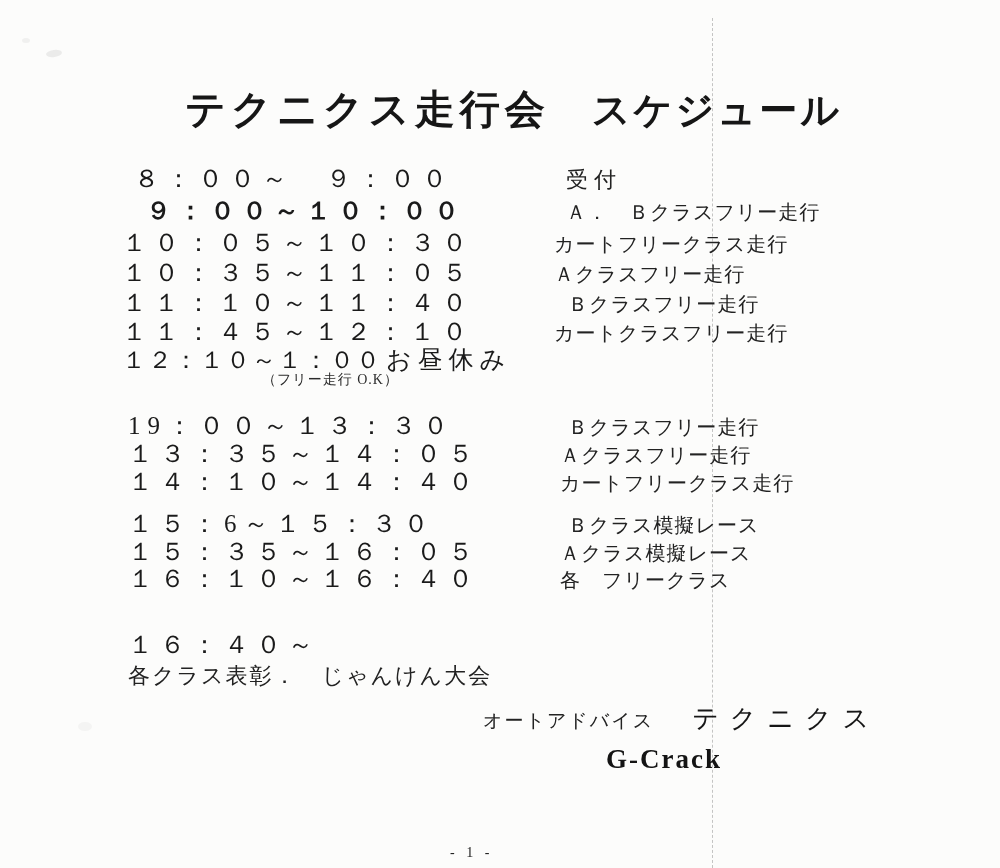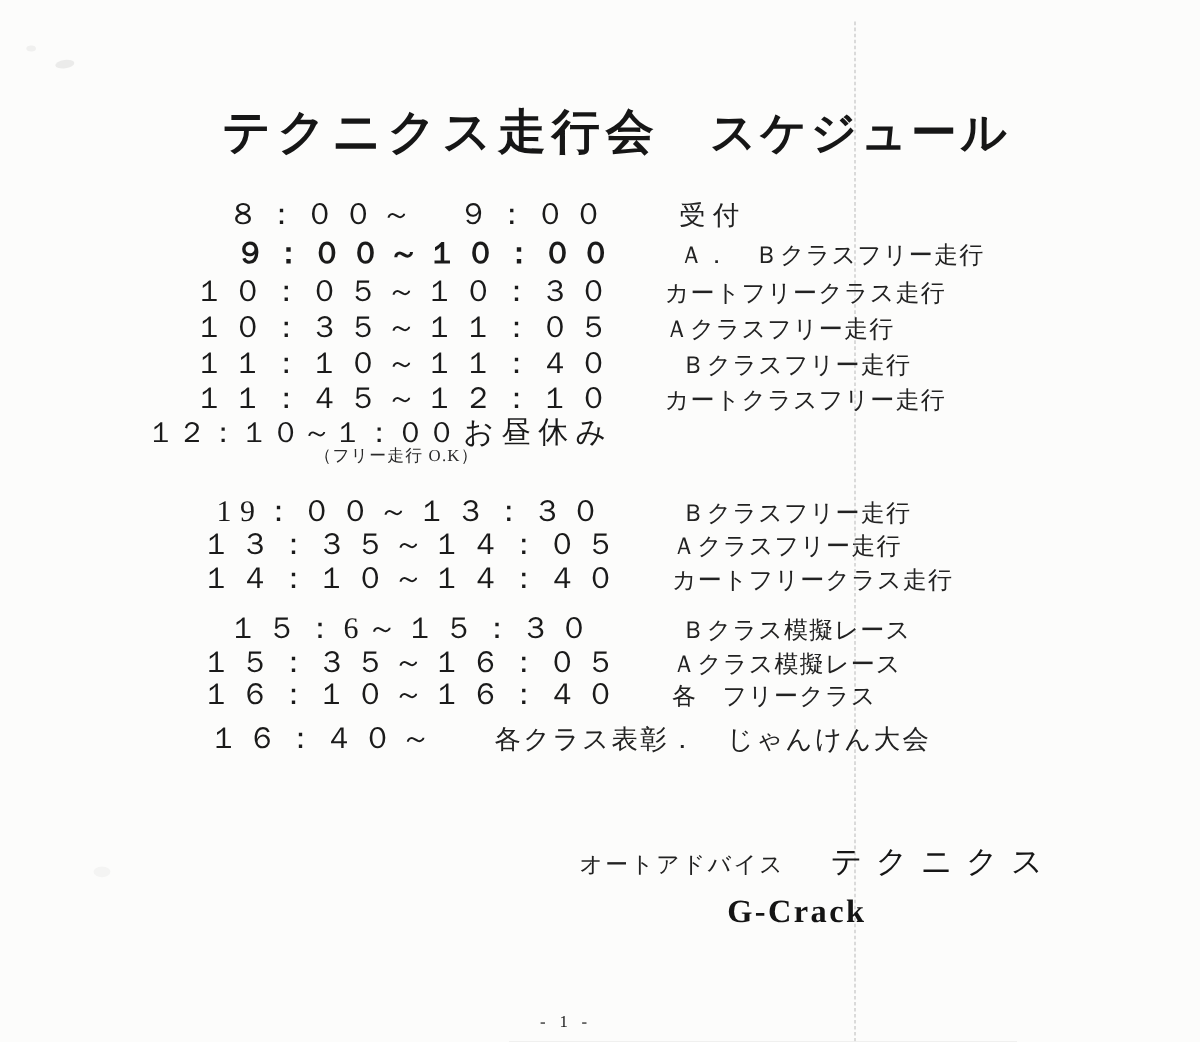--- a/index.html
+++ b/index.html
@@ -23,21 +23,21 @@
   .speck.s2{left:22px;top:38px;width:8px;height:5px;opacity:.10;}
   .speck.s3{left:78px;top:722px;width:14px;height:9px;opacity:.07;}
 
   .title{
     position:absolute;left:185px;top:82px;
     font-size:40px;font-weight:bold;letter-spacing:5px;
     white-space:pre;color:#161616;
   }
   .title .title-right{margin-left:42px;font-size:38px;letter-spacing:3px;font-family:Liberation Serif, serif;}
 
-  .row{position:absolute;display:flex;align-items:baseline;white-space:pre;text-align:center;}
+  .row{position:absolute;display:flex;align-items:baseline;white-space:pre;}
   .time{
     flex:none;width:432px;
     font-size:25px;letter-spacing:7px;color:#1a1a1a;
   }
   .label{font-size:20px;letter-spacing:1px;color:#222;}
 
   .row.lunch .time{width:auto;font-size:24px;letter-spacing:2px;}
   .row.lunch .label{font-size:25px;letter-spacing:6px;margin-left:4px;color:#1a1a1a;}
   .lunch-note{
     position:absolute;left:262px;top:371px;
@@ -110,21 +110,21 @@
   <div class="row" style="left:128px;top:507px;">
     <span class="time">１５：6～１５：３０</span><span class="label" style="padding-left:8px;">Ｂクラス模擬レース</span>
   </div>
   <div class="row" style="left:128px;top:535px;">
     <span class="time">１５：３５～１６：０５</span><span class="label">Ａクラス模擬レース</span>
   </div>
   <div class="row" style="left:128px;top:562px;">
     <span class="time">１６：１０～１６：４０</span><span class="label">各　フリークラス</span>
   </div>
 
-  <div class="row closing" style="left:128px;top:598px;">
+  <div class="row closing" style="left:128px;top:628px;flex-direction:column;">
     <span class="time">１６：４０～</span><span class="label">各クラス表彰．　じゃんけん大会</span>
   </div>
 
   <div class="footer-line">
     <span class="footer-company">オートアドバイス</span><span class="footer-brand">テクニクス</span>
   </div>
   <div class="signature">G-Crack</div>
 
   <div class="page-number">- 1 -</div>
 

